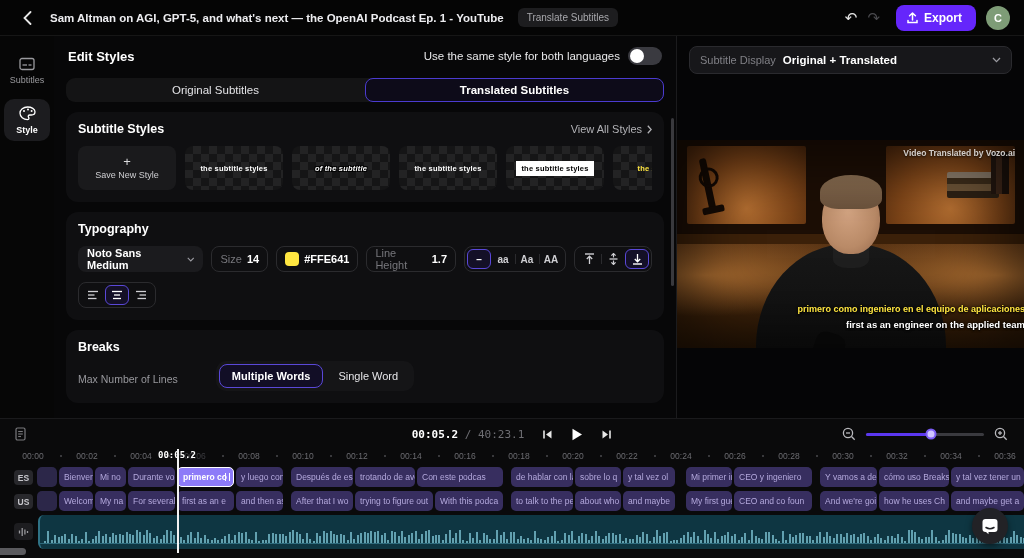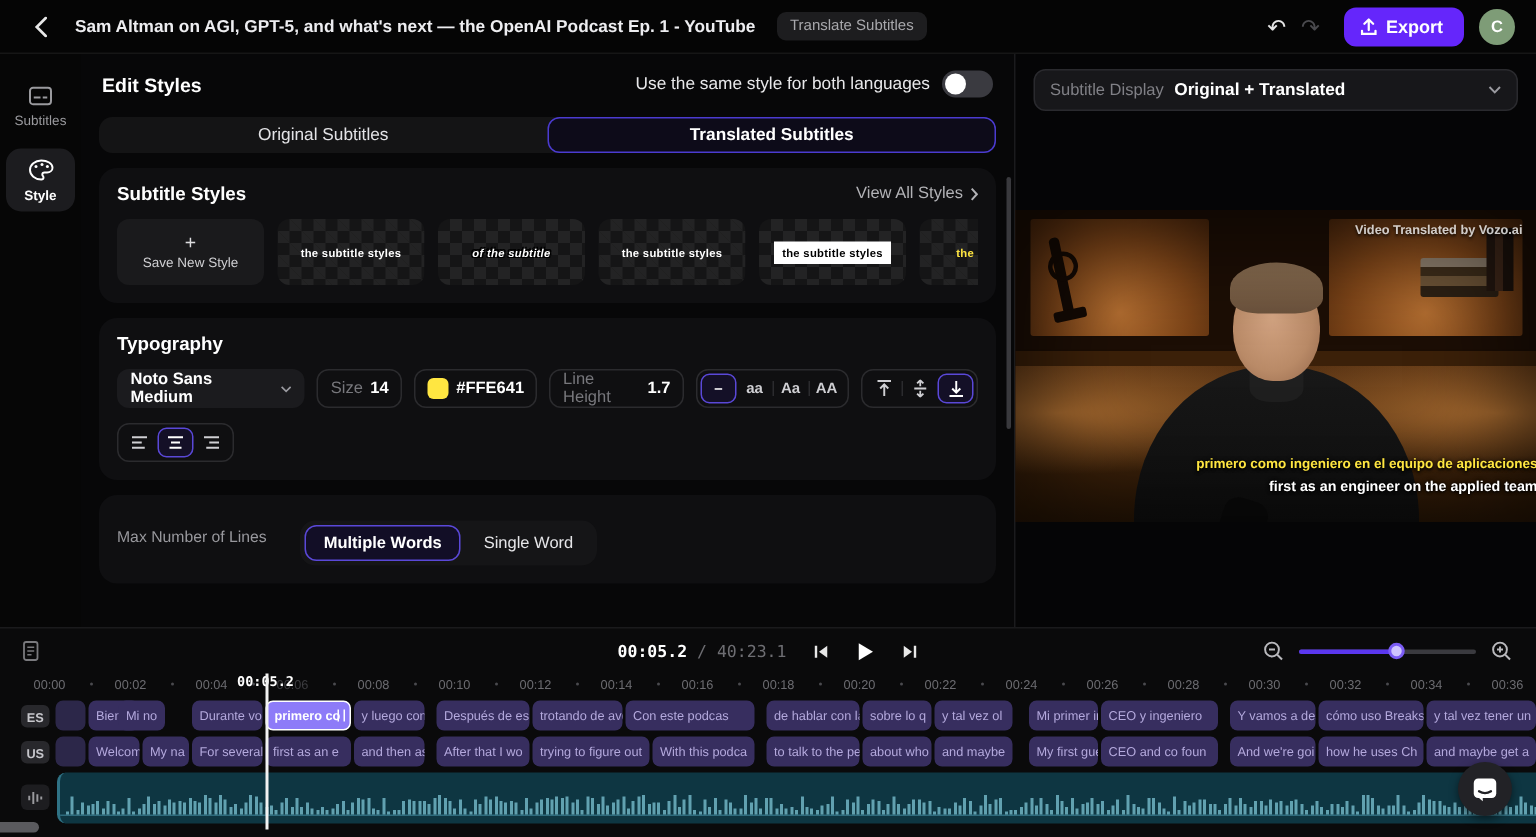--- a/index.html
+++ b/index.html
@@ -77,21 +77,21 @@
   .gbtn + .gbtn::before { content:""; position:absolute; left:-1px; top:4px; bottom:4px; width:1px; background:#2b2b2e; }
   .gbtn.sel { border-color:#5a48d8; background:#141027; color:#fff; }
   .gbtn.sel::before, .gbtn.sel + .gbtn::before { display:none; }
 
   .seg-group { background:#151517; border-radius:10px; padding:3px; display:flex; gap:2px; }
   .seg-btn { padding:5px 12px; font-size:11px; color:#e6e6e9; border:1px solid transparent; border-radius:8px; cursor:pointer; position:relative; }
   .seg-btn + .seg-btn::before { content:""; position:absolute; left:-1px; top:6px; bottom:6px; width:1px; background:#2b2b2e; }
   .seg-btn.sel { border-color:#5a48d8; background:#120e26; color:#fff; font-weight:700; }
   .seg-btn.sel::before, .seg-btn.sel + .seg-btn::before { display:none; }
   .sub-lbl { color:#98989d; font-size:10.5px; margin-top:12px; }
-  .breaks-cols { display:flex; gap:22px; }
+  .breaks-cols { display:flex; gap:38px;align-items:center; }
   .bcol .seg-group { margin-top:7px; width:max-content; }
   .vscroll { position:absolute; right:2px; top:82px; width:3px; height:168px; border-radius:2px; background:#39393d; }
 
   
   .rpanel { width:348px; height:100%; background:#050506; border-left:1px solid #1b1b1d; position:relative; }
   .sub-display { margin:10px 12px 0; height:28px; background:#17171a; border:1px solid #2a2a2e; border-radius:8px;
     display:flex; align-items:center; padding:0 10px; cursor:pointer; }
   .sub-display .dlbl { color:#808086; font-size:11px; }
   .sub-display .dval { color:#fff; font-size:11.5px; font-weight:700; margin-left:7px; }
   .sub-display .chev { margin-left:auto; color:#9a9aa0; font-size:10px; }
@@ -347,20 +347,21 @@
                 <line x1="1" y1="1.5" x2="11" y2="1.5" stroke="#cfcfd3" stroke-width="1.3"></line>
                 <line x1="4.5" y1="5" x2="11" y2="5" stroke="#cfcfd3" stroke-width="1.3"></line>
                 <line x1="2.5" y1="8.5" x2="11" y2="8.5" stroke="#cfcfd3" stroke-width="1.3"></line>
               </svg>
           </div>
         </div>
       </div>
     </div>
 
     <div class="card">
+      <div class="card-title">Breaks</div>
       <div class="breaks-cols">
         <div class="bcol">
           <div class="sub-lbl">Max Number of Lines</div>
         </div>
         <div class="bcol">
           <div class="seg-group" id="words-group">
               <div class="seg-btn sel">Multiple Words</div>
               <div class="seg-btn">Single Word</div>
             </div>
         </div>
@@ -502,21 +503,21 @@
       <span class="tick" style="left: 951px;">00:34</span>
       <span class="tick-dot" style="left: 978px;"></span>
       <span class="tick" style="left: 1005px;">00:36</span>
       <span class="cur-label mono" style="left: 177px;">00:05.2</span>
     </div>
 
   <div class="track" id="track-es" style="top:48px">
       <div class="track-badge">ES</div>
       <div class="seg empty" style="left: 37px; width: 20px;"></div>
       <div class="seg" style="left: 59px; width: 34px;">Bienvenid</div>
-      <div class="seg" style="left: 79px; width: 31px;">Mi no</div>
+      <div class="seg" style="left: 95px; width: 31px;">Mi no</div>
       <div class="seg" style="left: 128px; width: 47px;">Durante vo</div>
       <div class="seg sel" style="left: 177px; width: 57px;">primero co<span class="handle"></span></div>
       <div class="seg" style="left: 236px; width: 47px;">y luego con</div>
       <div class="seg" style="left: 291px; width: 62px;">Después de es</div>
       <div class="seg" style="left: 355px; width: 60px;">trotando de averig</div>
       <div class="seg" style="left: 417px; width: 86px;">Con este podcas</div>
       <div class="seg" style="left: 511px; width: 62px;">de hablar con las</div>
       <div class="seg" style="left: 575px; width: 46px;">sobre lo q</div>
       <div class="seg" style="left: 623px; width: 52px;">y tal vez ol</div>
       <div class="seg" style="left: 686px; width: 46px;">Mi primer in</div>

